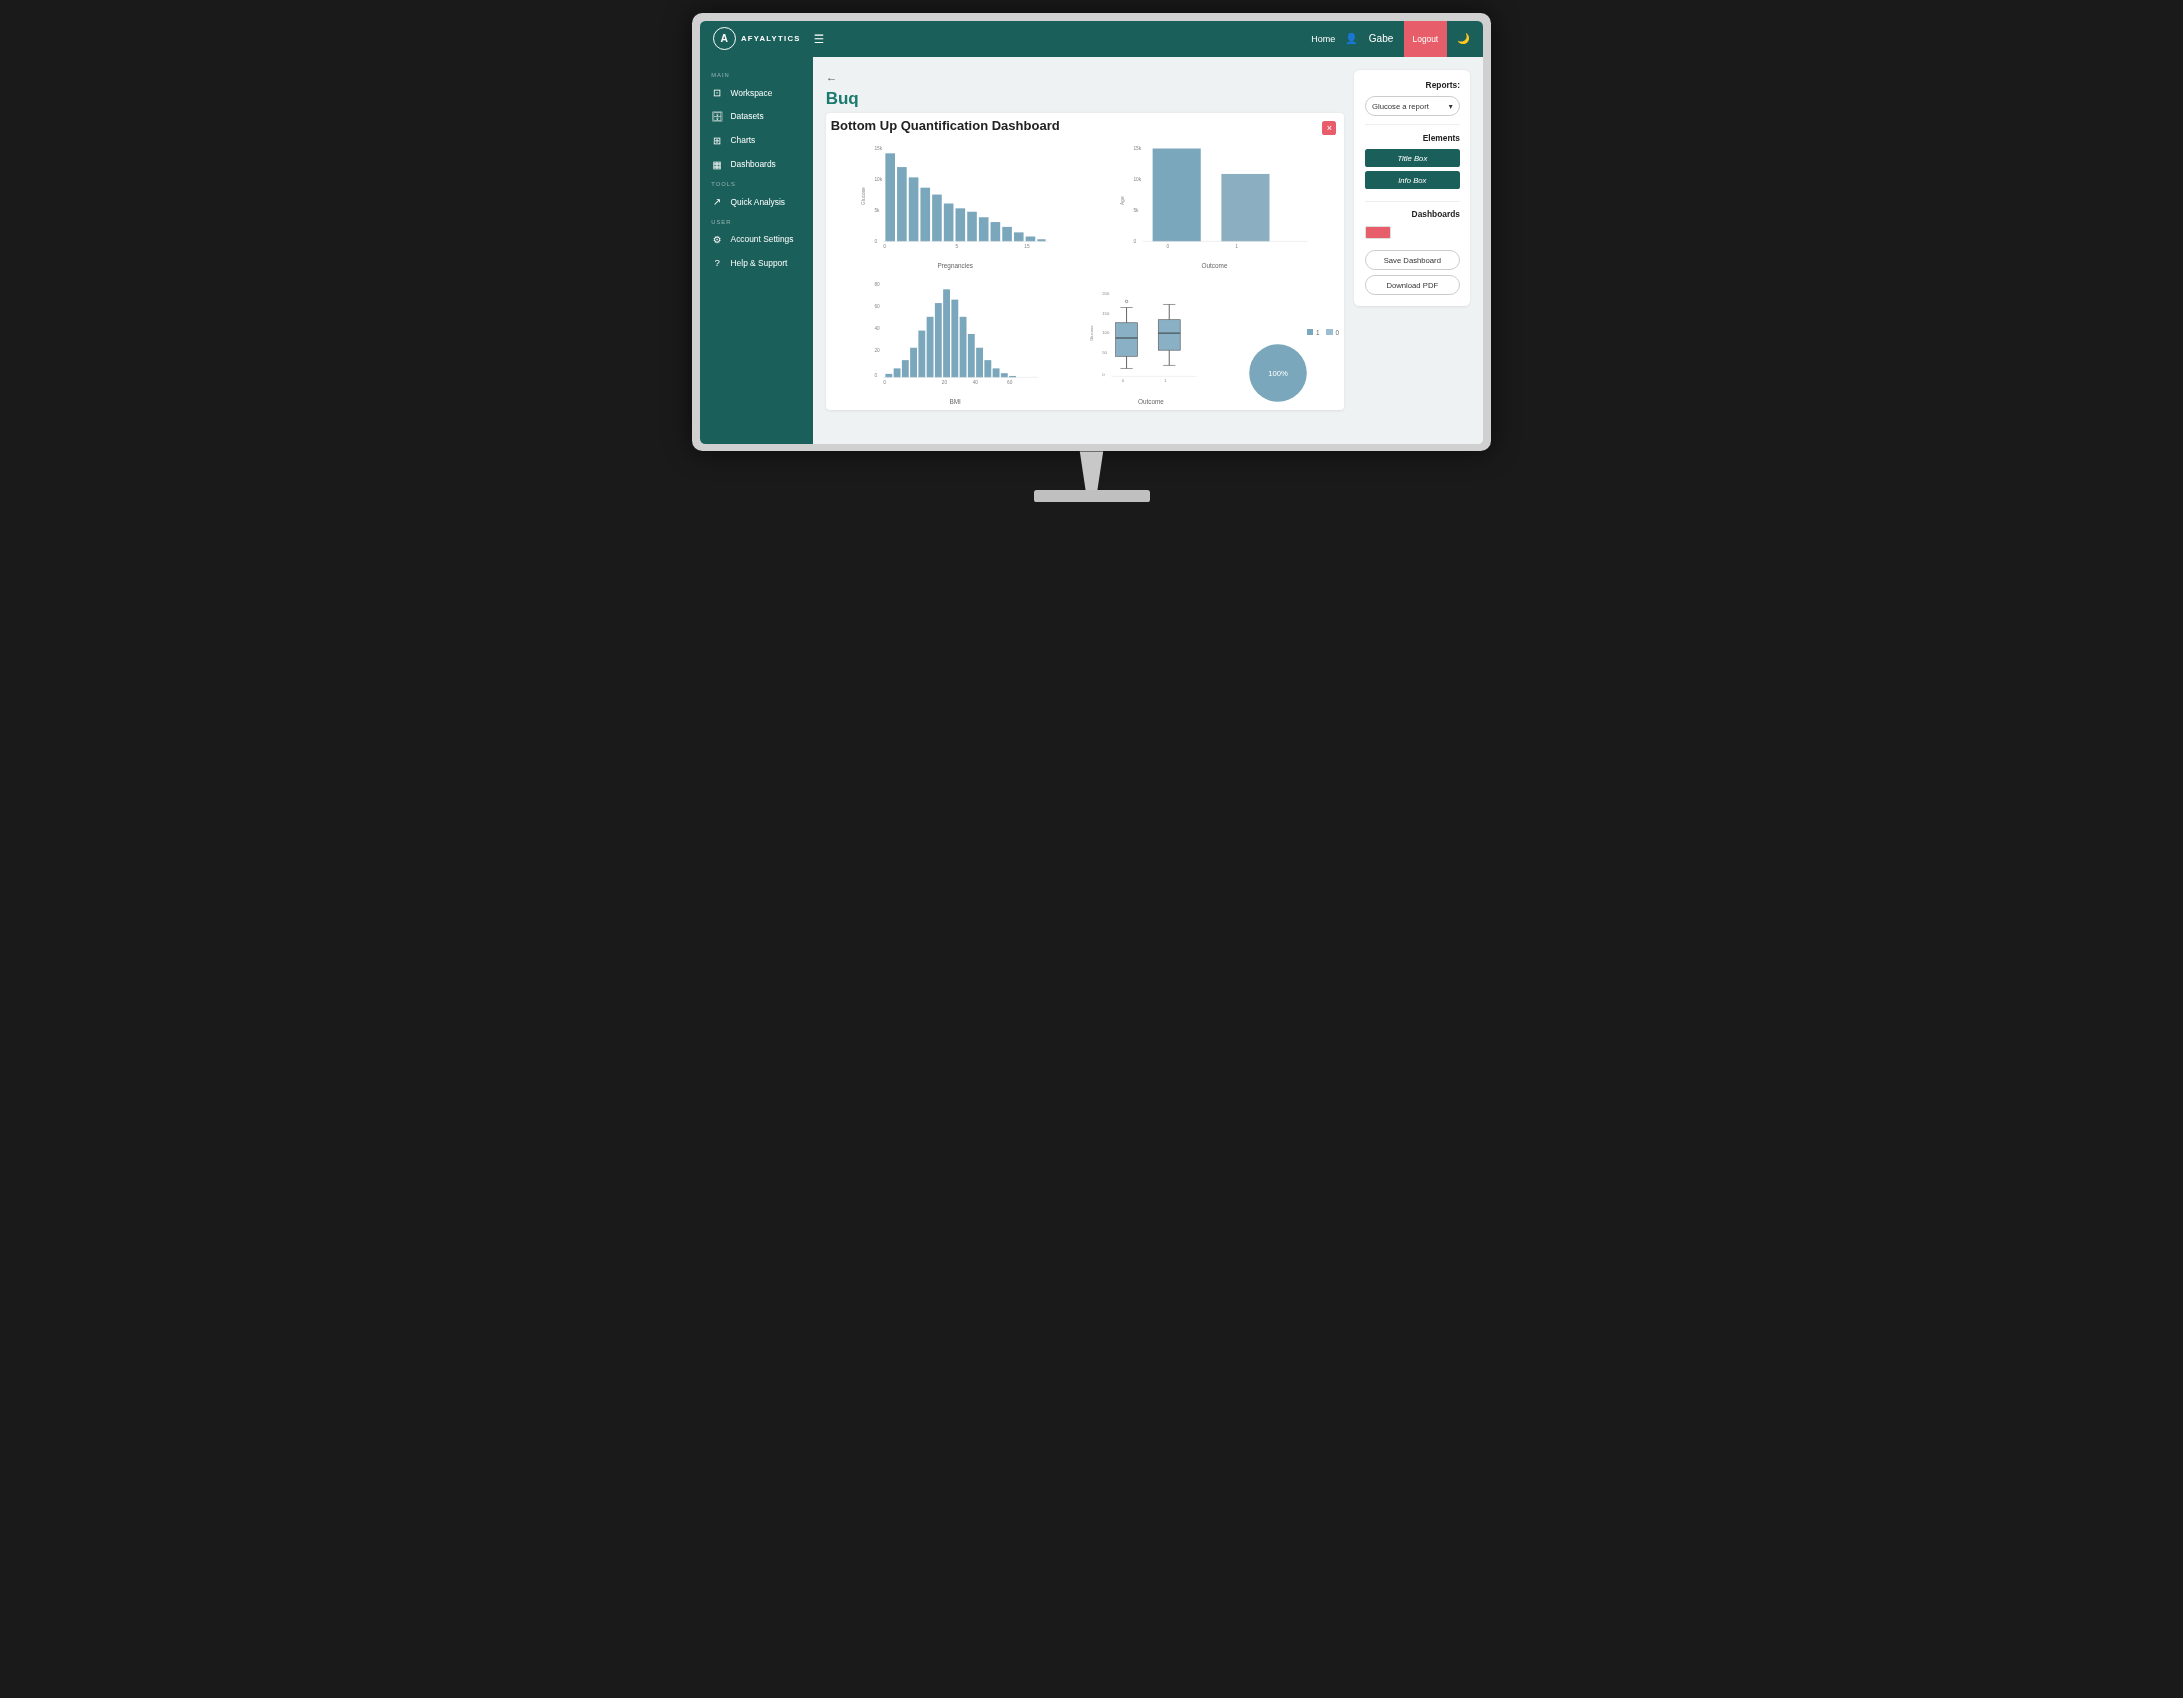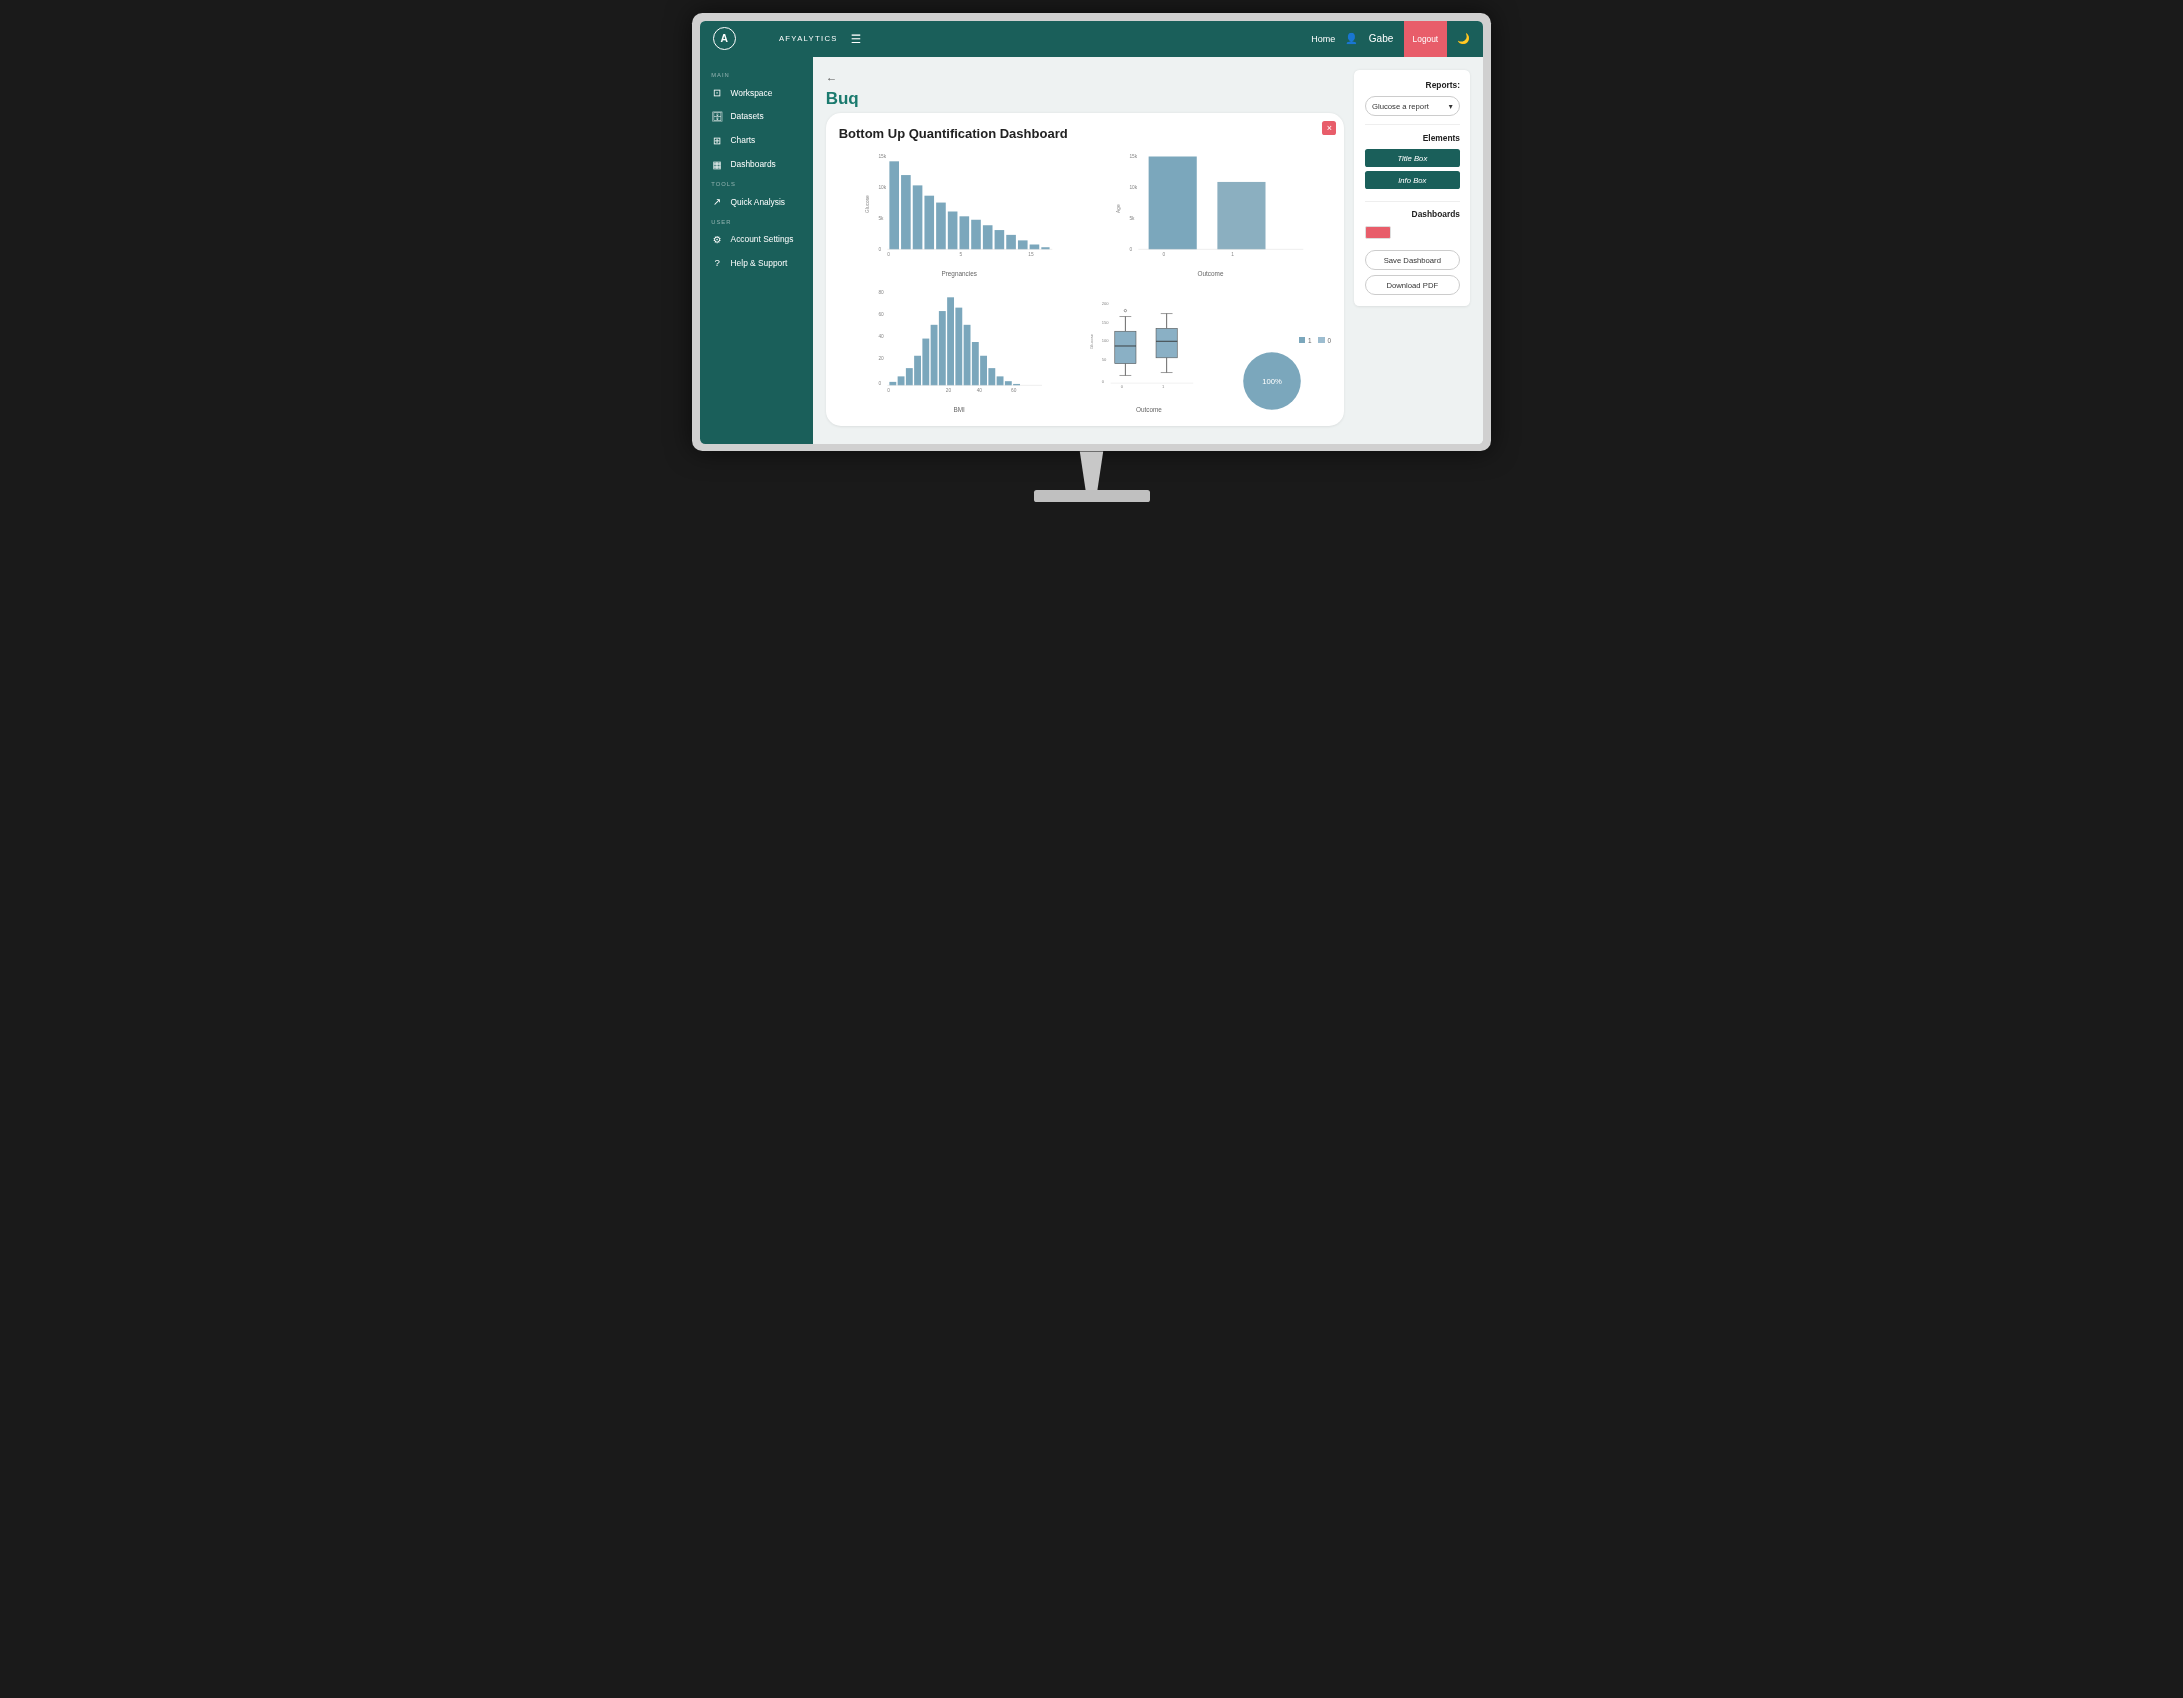--- a/index.html
+++ b/index.html
@@ -68,23 +68,22 @@
       align-items: center;
       justify-content: center;
       color: white;
       font-size: 10.3px;
       font-weight: bold;
     }
 
     .logo-text {
       color: white;
       font-size: 7.7px;
-      font-weight: 400;
+      font-weight: 700;
       letter-spacing: 1.3px;
-      margin-left: 38px;
     }
 
     .hamburger {
       color: white;
       font-size: 11.6px;
       cursor: pointer;
       padding: 2.6px;
     }
 
     .nav-right {
@@ -190,22 +189,22 @@
 
     .page-title {
       color: #1a7a6e;
       font-size: 17px;
       font-weight: 600;
       margin-bottom: 4px;
     }
 
     .dashboard-card {
       background: white;
-      border-radius: 15px;
-      padding: 13px;
+      border-radius: 4px;
+      padding: 5px;
       position: relative;
       box-shadow: 0 0.6px 2.6px rgba(0,0,0,0.08);
     }
 
     .dashboard-title {
       font-size: 13px;
       font-weight: 600;
       color: #222;
       margin-bottom: 10.3px;
     }

